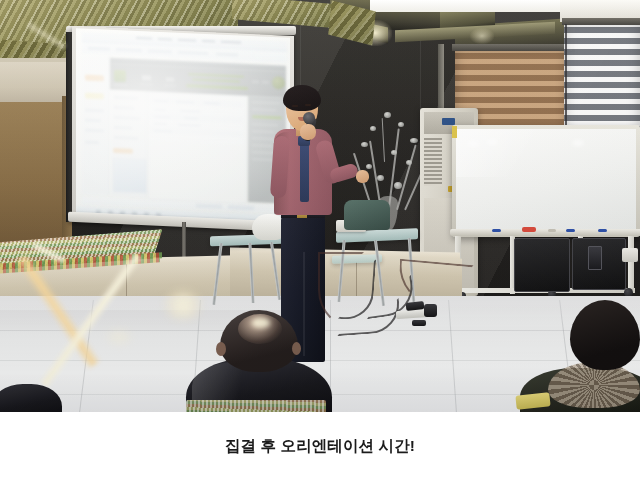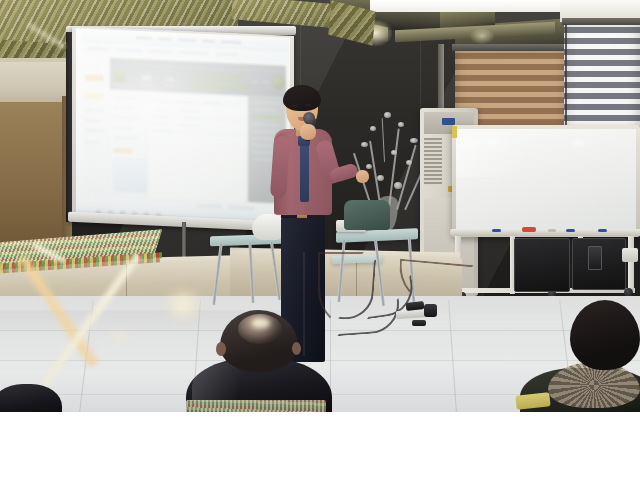--- a/index.html
+++ b/index.html
@@ -472,15 +472,16 @@
     <div class="ly au-head2" style="left:570px;top:300px;width:70px;height:70px;"></div>
     <div class="ly au-yellow" style="left:516px;top:394px;width:34px;height:14px;transform:rotate(-6deg);"></div>
     <div class="ly au-jacket" style="left:-8px;top:384px;width:70px;height:32px;"></div>
     <div class="ly mat" style="left:186px;top:400px;width:140px;height:16px;opacity:.85;"></div>
 
     <div class="ly" style="left:0;top:0;width:640px;height:412px;pointer-events:none;
         background:linear-gradient(180deg, rgba(255,252,240,.05), rgba(0,0,0,.03) 70%, rgba(0,0,0,.07));"></div>
   </div>
 
   <div id="caption">
+    <div class="cap-line">집결 후 오리엔테이션 시간!</div>
   </div>
 
 </div>
 
 </body></html>

